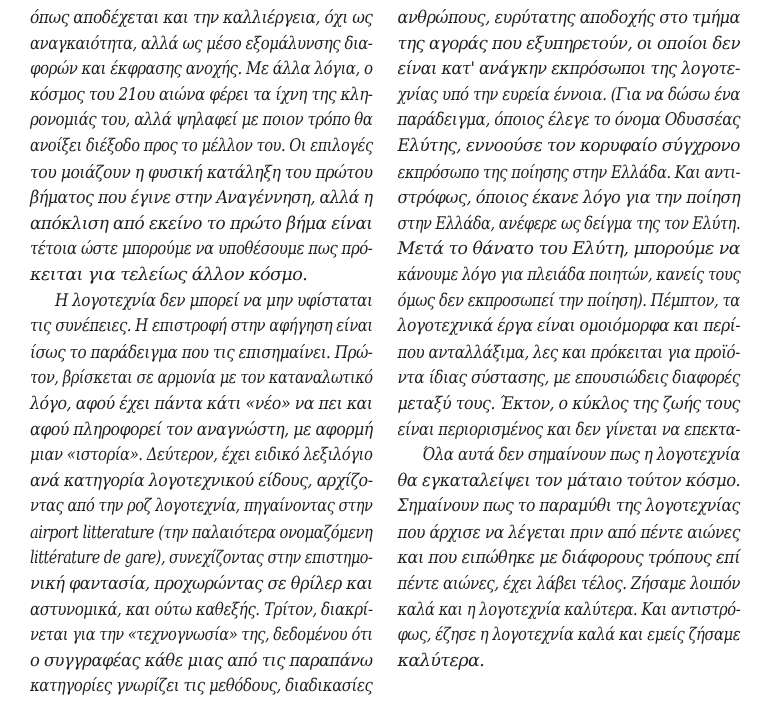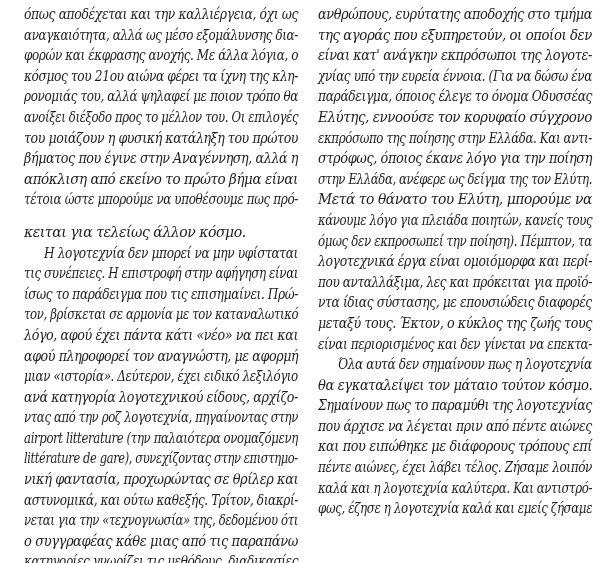--- a/index.html
+++ b/index.html
@@ -35,21 +35,20 @@
       font-size: 14px;
       font-style: italic;
       white-space: nowrap;
       text-align: justify;
       text-align-last: justify;
       letter-spacing: -0.45px;
       overflow: visible;
     }
     .line.last {
       text-align-last: left;
-      margin-top: 12px;
     }
     .line.indent {
       padding-left: 20px;
     }
     .gap {
       display: block;
       height: 20.6px;
     }
   </style>
 </head>
@@ -115,18 +114,19 @@
     </div>
     <div>
       <span class="line indent" style="transform-origin: 20px 50%; transform: scaleX(0.867); width: 292.891px; text-align-last: justify;">Όλα αυτά δεν σημαίνουν πως η λογοτεχνία</span>
       <span class="line" style="transform-origin: 0px 50%; transform: scaleX(0.937); width: 292.578px; text-align-last: justify;">θα εγκαταλείψει τον μάταιο τούτον κόσμο.</span>
       <span class="line" style="transform-origin: 0px 50%; transform: scaleX(0.896); width: 305.703px; text-align-last: justify;">Σημαίνουν πως το παραμύθι της λογοτεχνίας</span>
       <span class="line" style="transform-origin: 0px 50%; transform: scaleX(0.887); width: 308.812px; text-align-last: justify;">που άρχισε να λέγεται πριν από πέντε αιώνες</span>
       <span class="line" style="transform-origin: 0px 50%; transform: scaleX(0.921); width: 297.469px; text-align-last: justify;">και που ειπώθηκε με διάφορους τρόπους επί</span>
       <span class="line" style="transform-origin: 0px 50%; transform: scaleX(0.863); width: 317.562px; text-align-last: justify;">πέντε αιώνες, έχει λάβει τέλος. Ζήσαμε λοιπόν</span>
       <span class="line" style="transform-origin: 0px 50%; transform: scaleX(0.841); width: 325.938px; text-align-last: justify;">καλά και η λογοτεχνία καλύτερα. Και αντιστρό-</span>
       <span class="line" style="transform-origin: 0px 50%; transform: scaleX(0.844); width: 324.797px; text-align-last: justify;">φως, έζησε η λογοτεχνία καλά και εμείς ζήσαμε</span>
+      <span class="line last">καλύτερα.</span>
     </div>
     <span class="gap"></span>
 
   </div>
 
 </div>
 
 </body></html>

